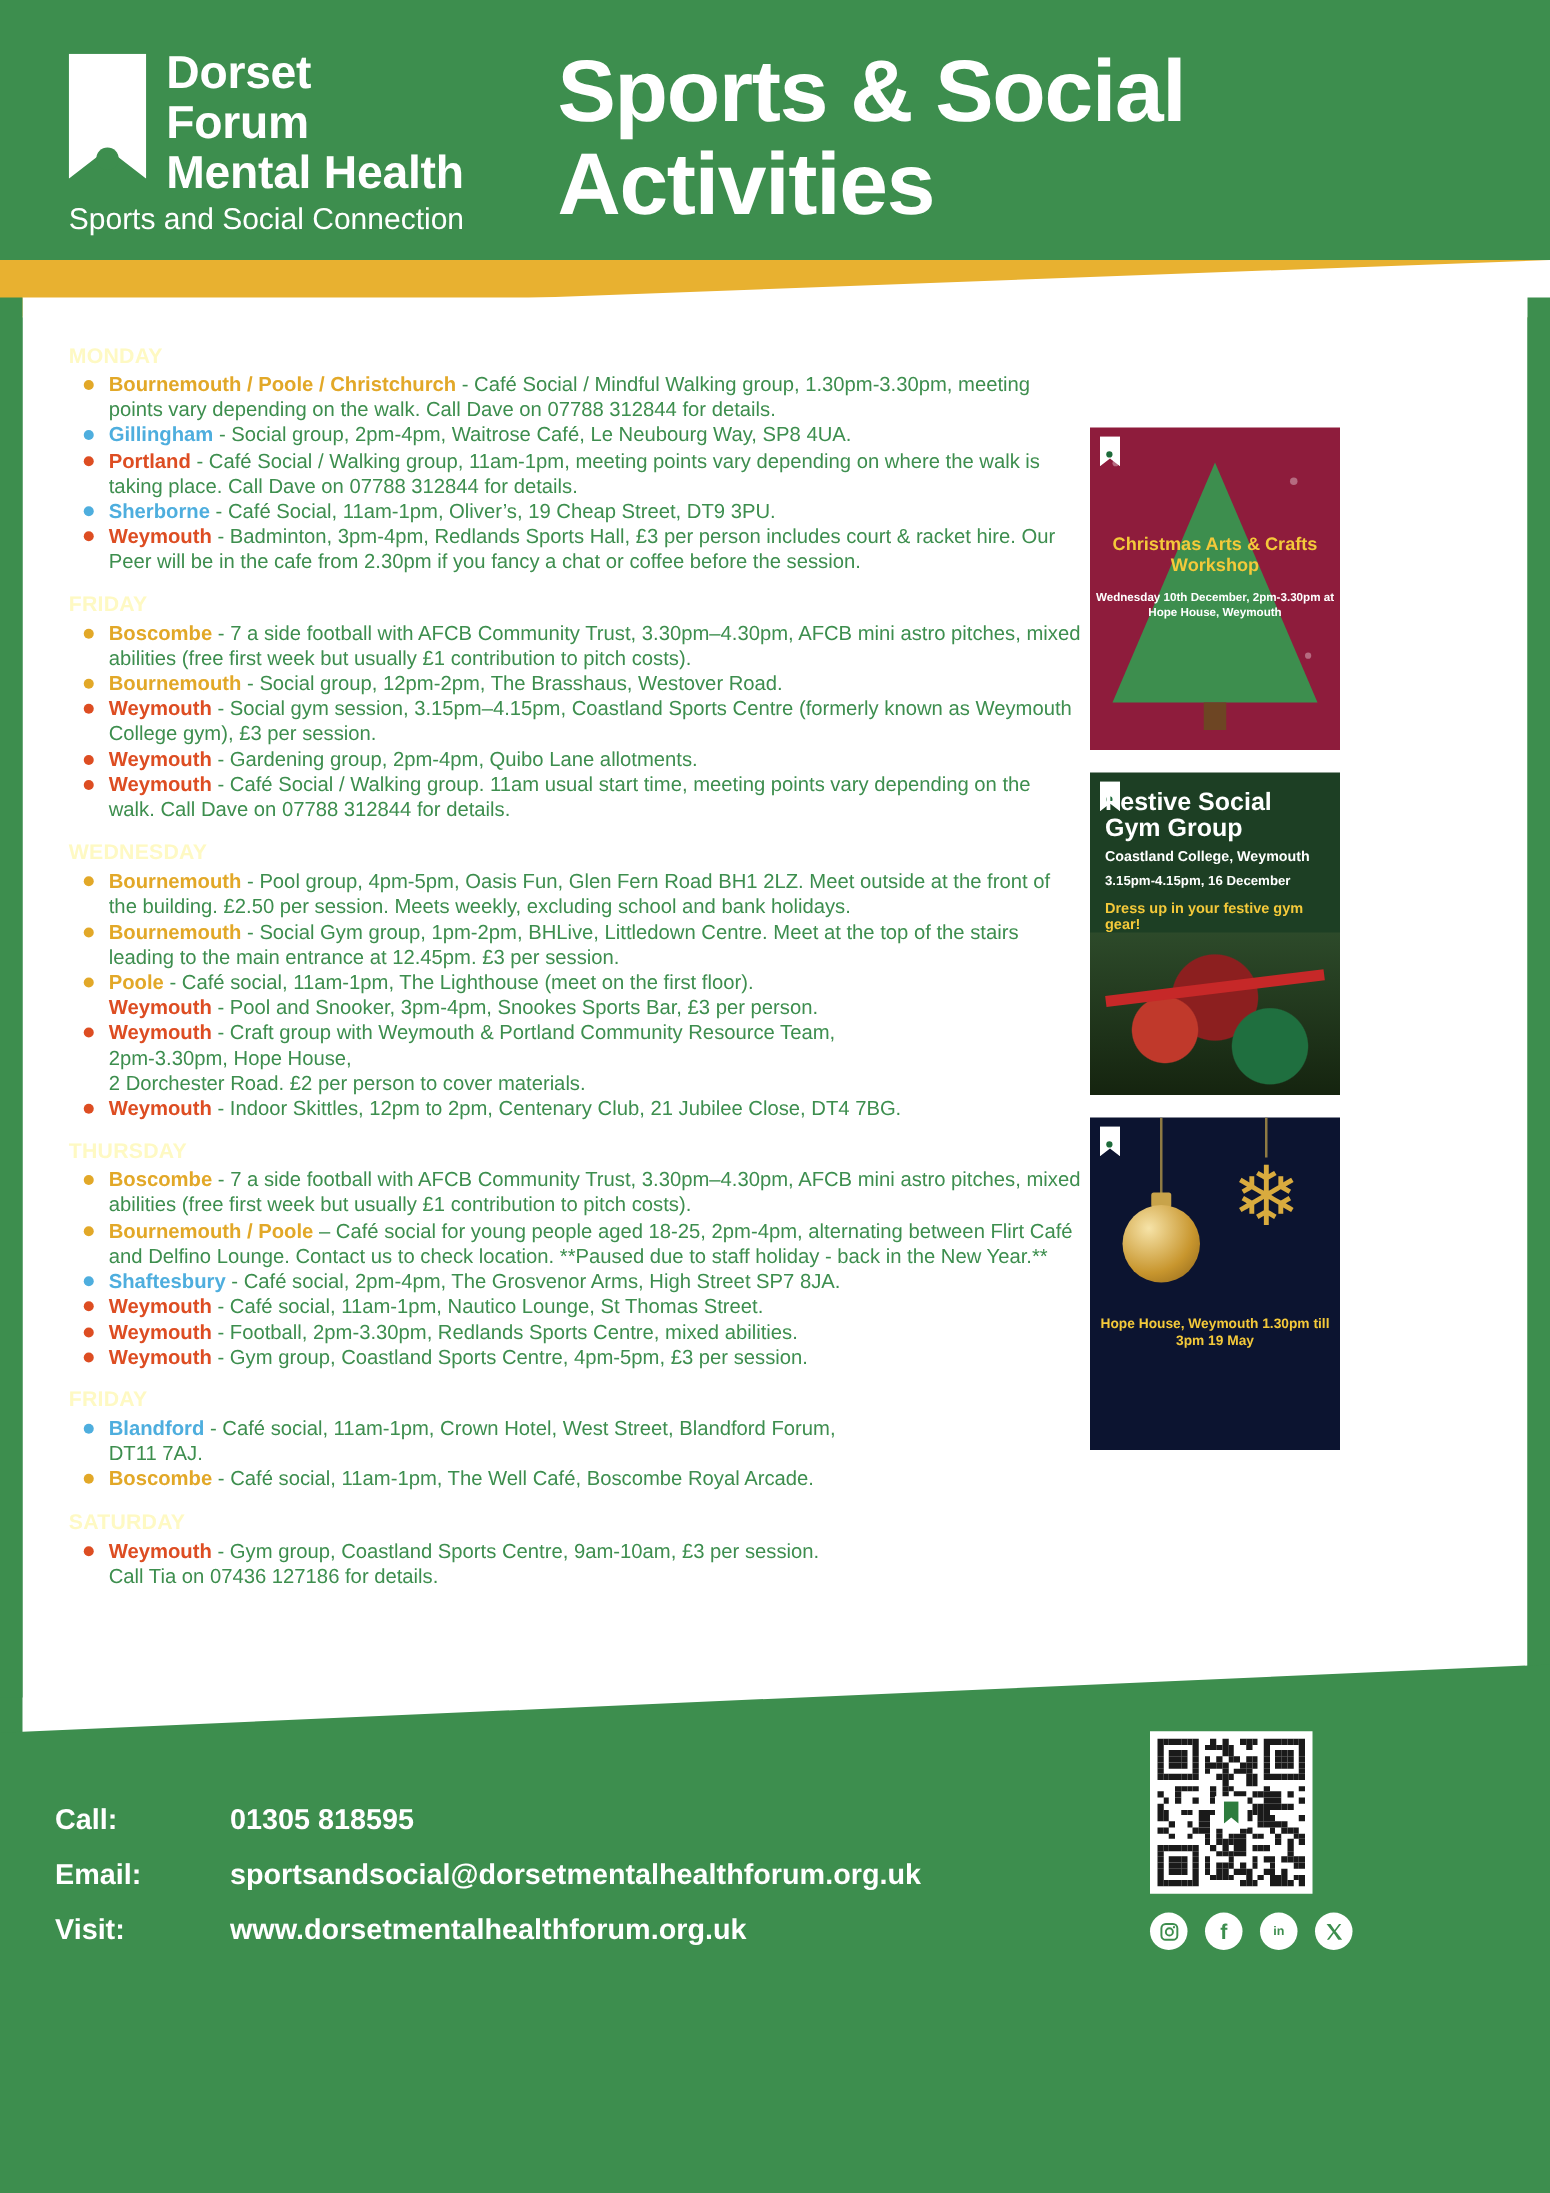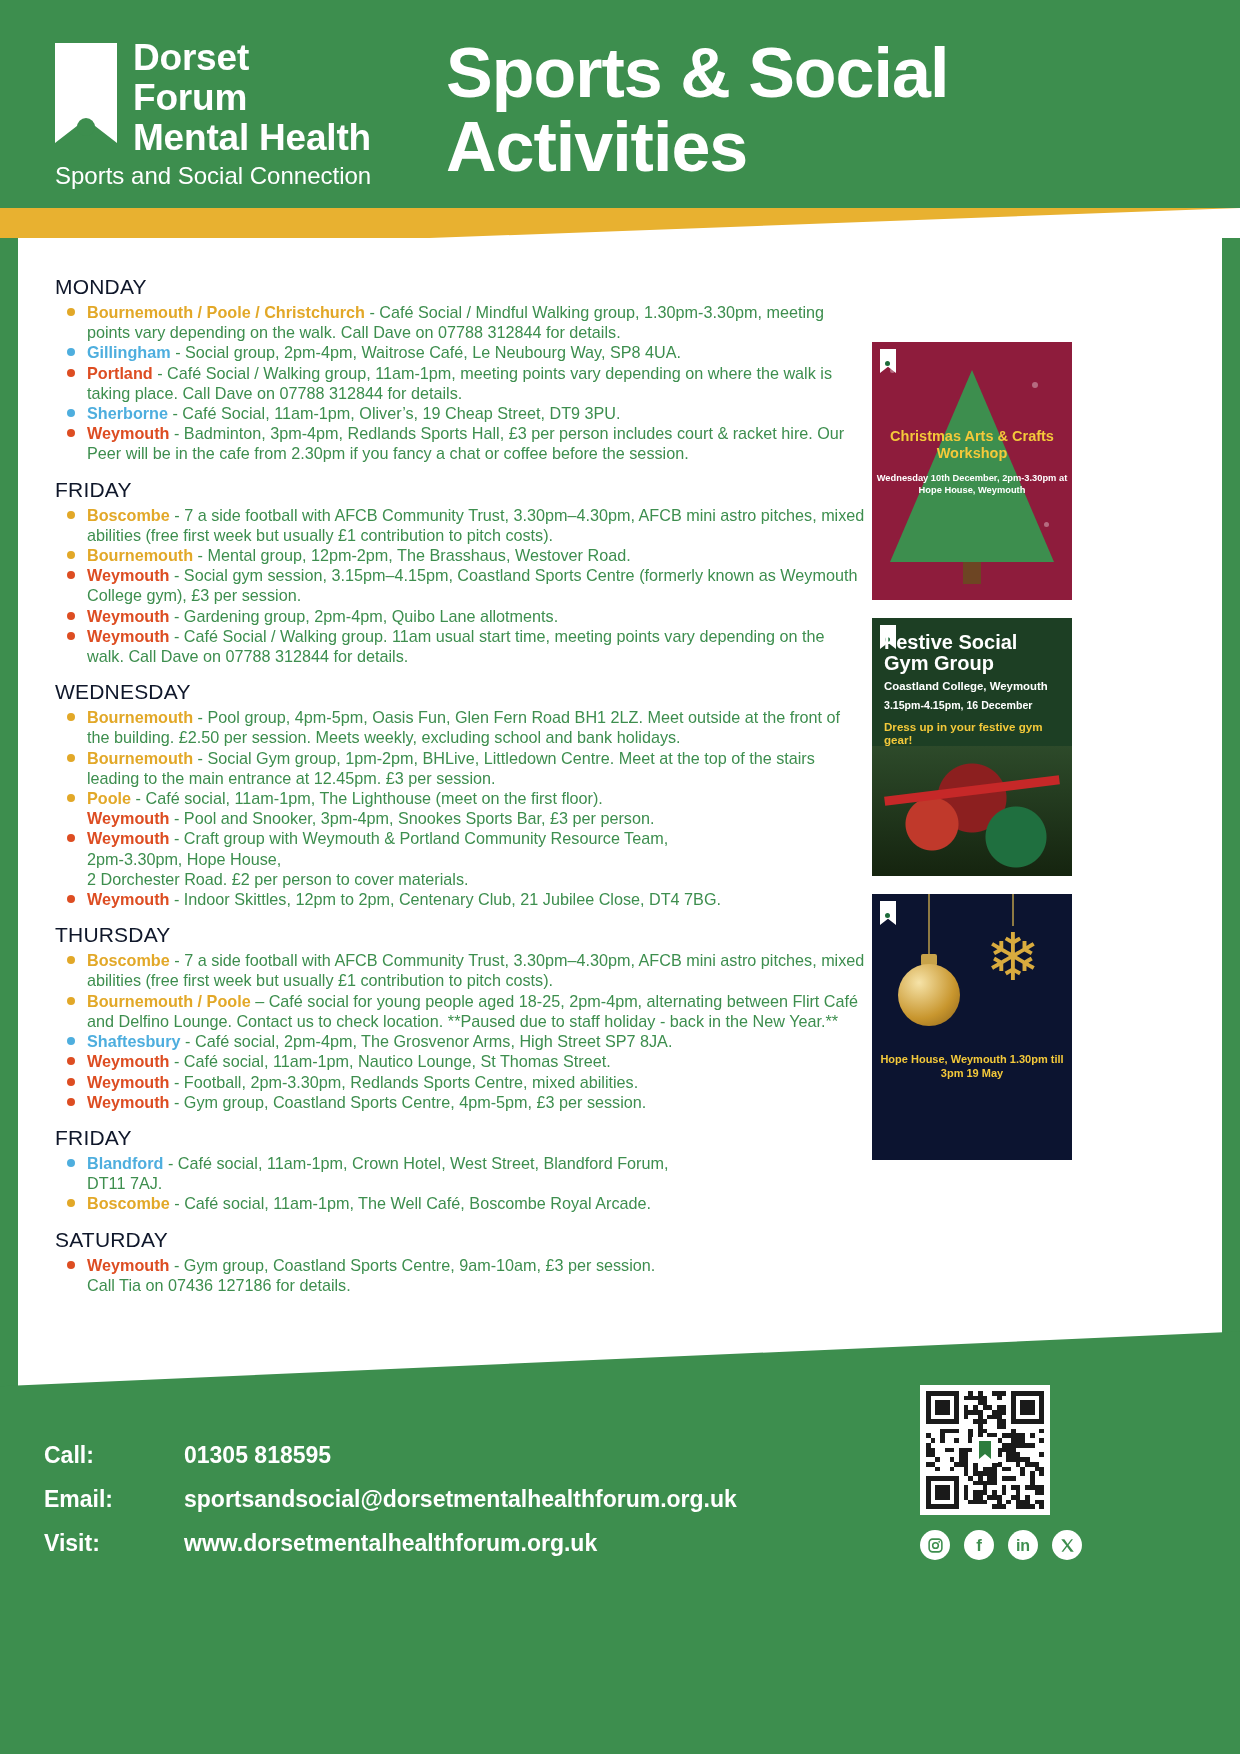--- a/index.html
+++ b/index.html
@@ -71,21 +71,21 @@
     position: absolute; left: 1222px; top: 238px; width: 18px; height: 1120px;
     background: #3d8e4e;
   }
 
   
   .schedule {
     position: absolute; left: 55px; top: 275px; width: 810px;
   }
   .day-block { margin-bottom: 14px; }
   .day-heading {
-    color: #0f172a; font-weight: normal; font-size: 21px;
+    color: #fef9c3; font-weight: bold; font-size: 17px;
     letter-spacing: 0.2px; margin-bottom: 3px;
   }
   .entry {
     position: relative; padding-left: 32px;
     font-size: 16.2px; line-height: 20.2px; color: #3d8e4e;
     margin-bottom: 0px;
   }
   .entry .bullet {
     position: absolute; left: 12px; top: 6px;
     width: 8px; height: 8px; border-radius: 50%;
@@ -302,21 +302,21 @@
       <div class="day-heading">MONDAY</div>
       <div class="entry"><span class="bullet b-gold"></span><span class="loc gold">Bournemouth / Poole / Christchurch</span><span> - </span><span style="white-space: pre-line;">Café Social / Mindful Walking group, 1.30pm-3.30pm, meeting points vary depending on the walk. Call Dave on 07788 312844 for details.</span></div>
       <div class="entry"><span class="bullet b-blue"></span><span class="loc blue">Gillingham</span><span> - </span><span style="white-space: pre-line;">Social group, 2pm-4pm, Waitrose Café, Le Neubourg Way, SP8 4UA.</span></div>
       <div class="entry"><span class="bullet b-red"></span><span class="loc red">Portland</span><span> - </span><span style="white-space: pre-line;">Café Social / Walking group, 11am-1pm, meeting points vary depending on where the walk is taking place. Call Dave on 07788 312844 for details.</span></div>
       <div class="entry"><span class="bullet b-blue"></span><span class="loc blue">Sherborne</span><span> - </span><span style="white-space: pre-line;">Café Social, 11am-1pm, Oliver’s, 19 Cheap Street, DT9 3PU.</span></div>
       <div class="entry"><span class="bullet b-red"></span><span class="loc red">Weymouth</span><span> - </span><span style="white-space: pre-line;">Badminton, 3pm-4pm, Redlands Sports Hall, £3 per person includes court &amp; racket hire. Our Peer will be in the cafe from 2.30pm if you fancy a chat or coffee before the session.</span></div>
     </div>
     <div class="day-block">
       <div class="day-heading">FRIDAY</div>
       <div class="entry"><span class="bullet b-gold"></span><span class="loc gold">Boscombe</span><span> - </span><span style="white-space: pre-line;">7 a side football with AFCB Community Trust, 3.30pm–4.30pm, AFCB mini astro pitches, mixed abilities (free first week but usually £1 contribution to pitch costs).</span></div>
-      <div class="entry"><span class="bullet b-gold"></span><span class="loc gold">Bournemouth</span><span> - </span><span style="white-space: pre-line;">Mental group, 12pm-2pm, The Brasshaus, Westover Road.</span></div>
+      <div class="entry"><span class="bullet b-gold"></span><span class="loc gold">Bournemouth</span><span> - </span><span style="white-space: pre-line;">Social group, 12pm-2pm, The Brasshaus, Westover Road.</span></div>
       <div class="entry"><span class="bullet b-red"></span><span class="loc red">Weymouth</span><span> - </span><span style="white-space: pre-line;">Social gym session, 3.15pm–4.15pm, Coastland Sports Centre (formerly known as Weymouth College gym), £3 per session.</span></div>
       <div class="entry"><span class="bullet b-red"></span><span class="loc red">Weymouth</span><span> - </span><span style="white-space: pre-line;">Gardening group, 2pm-4pm, Quibo Lane allotments.</span></div>
       <div class="entry"><span class="bullet b-red"></span><span class="loc red">Weymouth</span><span> - </span><span style="white-space: pre-line;">Café Social / Walking group. 11am usual start time, meeting points vary depending on the walk. Call Dave on 07788 312844 for details.</span></div>
     </div>
     <div class="day-block">
       <div class="day-heading">WEDNESDAY</div>
       <div class="entry"><span class="bullet b-gold"></span><span class="loc gold">Bournemouth</span><span> - </span><span style="white-space: pre-line;">Pool group, 4pm-5pm, Oasis Fun, Glen Fern Road BH1 2LZ. Meet outside at the front of the building. £2.50 per session. Meets weekly, excluding school and bank holidays.</span></div>
       <div class="entry"><span class="bullet b-gold"></span><span class="loc gold">Bournemouth</span><span> - </span><span style="white-space: pre-line;">Social Gym group, 1pm-2pm, BHLive, Littledown Centre. Meet at the top of the stairs leading to the main entrance at 12.45pm. £3 per session.</span></div>
       <div class="entry"><span class="bullet b-gold"></span><span class="loc gold">Poole</span><span> - </span><span style="white-space: pre-line;">Café social, 11am-1pm, The Lighthouse (meet on the first floor).</span></div>
       <div class="entry nobullet"><span class="loc red">Weymouth</span><span> - </span><span style="white-space: pre-line;">Pool and Snooker, 3pm-4pm, Snookes Sports Bar, £3 per person.</span></div>
@@ -1042,19 +1042,19 @@
 
 <div class="socials" id="socials-root">
     <div class="soc">
       <svg width="17" height="17" viewBox="0 0 24 24" fill="none" stroke="#3d8e4e" stroke-width="2.2">
         <rect x="3" y="3" width="18" height="18" rx="5"></rect>
         <circle cx="12" cy="12" r="4"></circle>
         <circle cx="17.2" cy="6.8" r="1.3" fill="#3d8e4e" stroke="none"></circle>
       </svg>
     </div>
     <div class="soc">f</div>
-    <div class="soc" style="font-size: 16px;">in</div>
+    <div class="soc" style="font-size: 10px;">in</div>
     <div class="soc">
       <svg width="15" height="15" viewBox="0 0 24 24" fill="#3d8e4e">
         <path d="M2 2 L10 12 L2.4 22 H5.2 L11.3 13.9 L17 22 H22 L13.6 11.3 L20.8 2 H18 L12.3 9.5 L7 2 Z"></path>
       </svg>
     </div>
   </div>
 
 </body></html>

